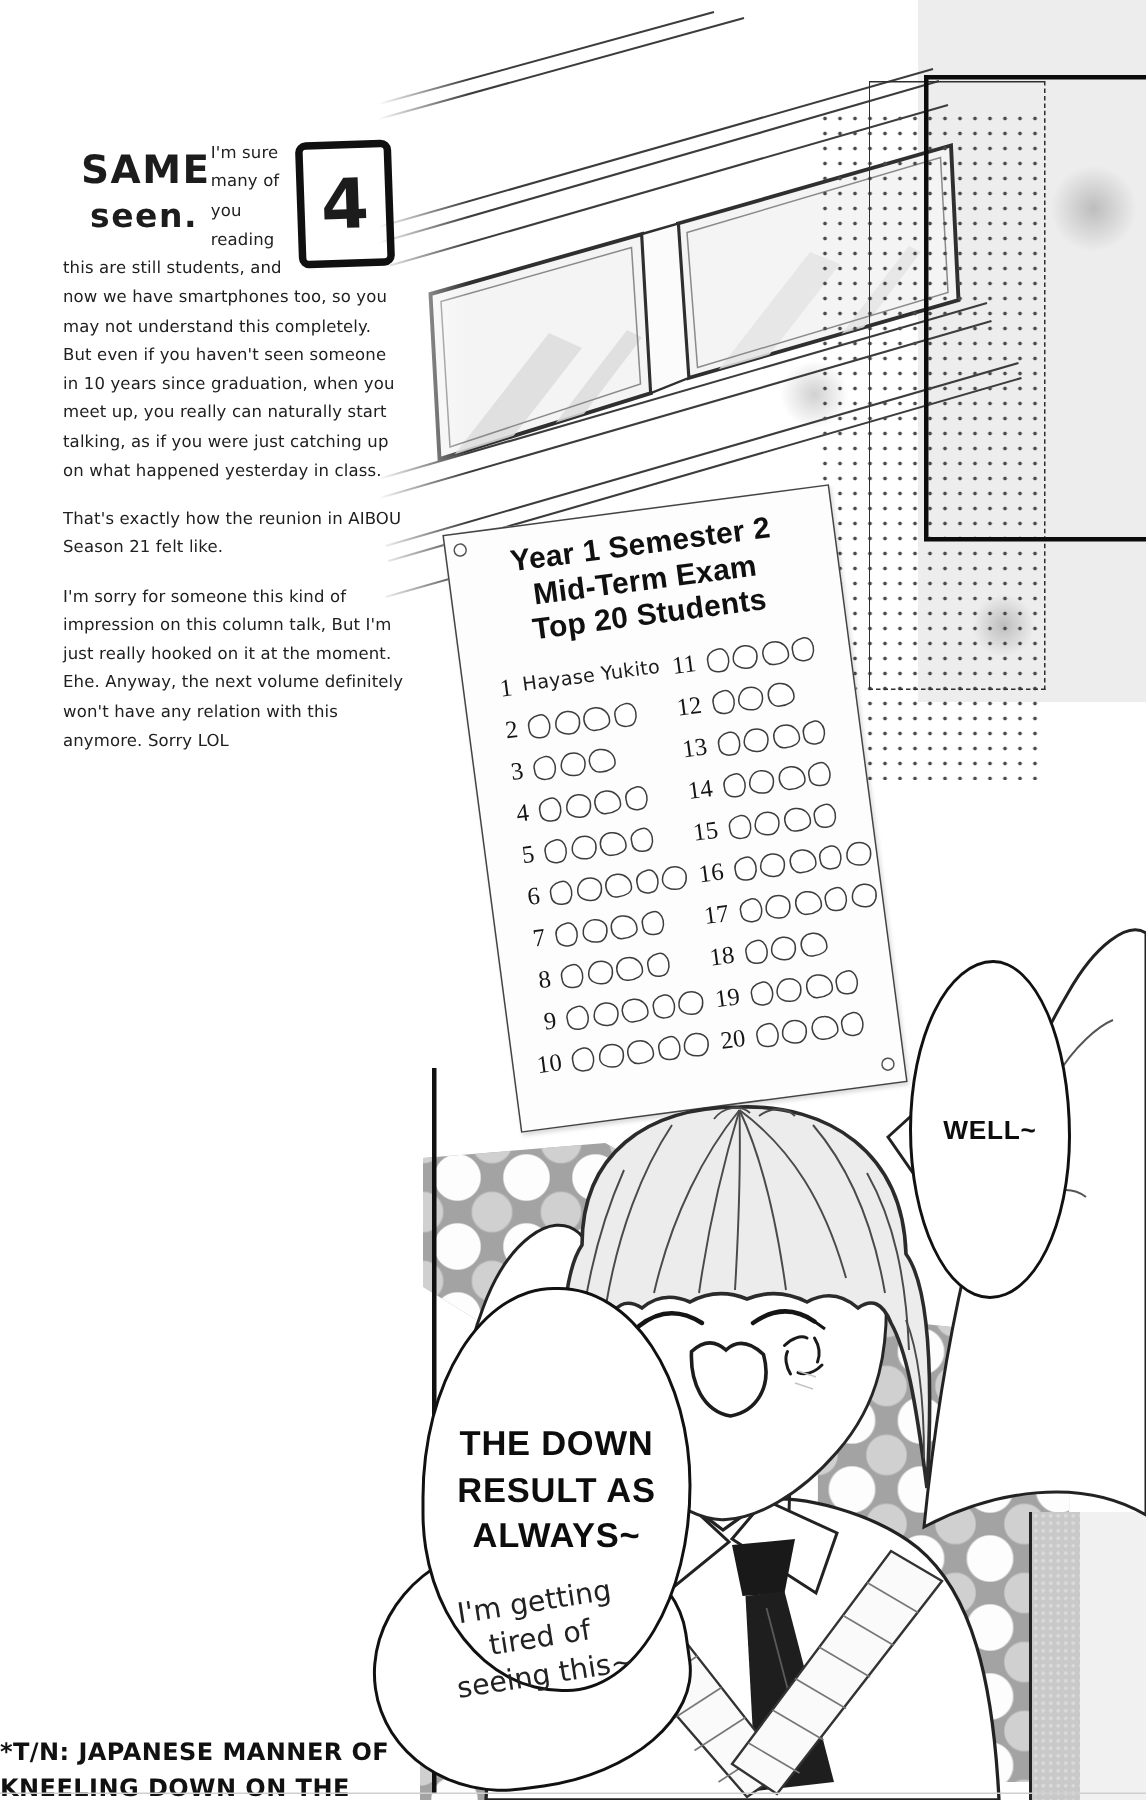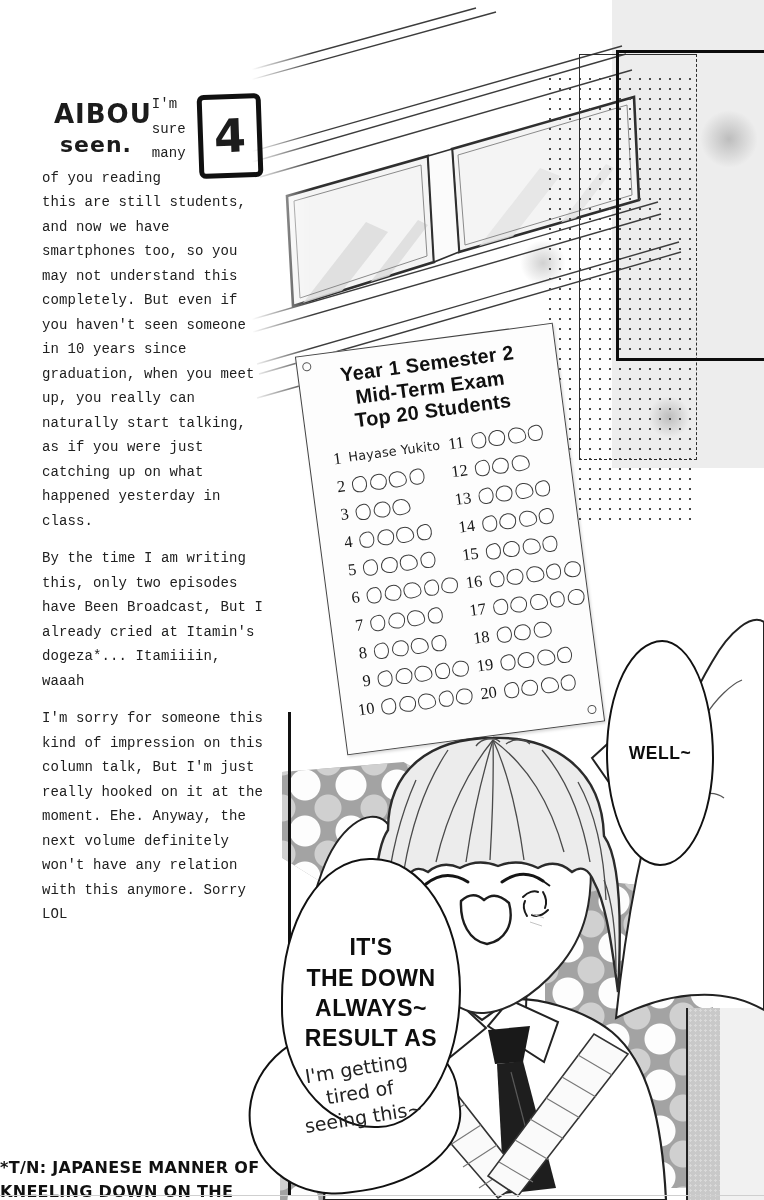--- a/index.html
+++ b/index.html
@@ -4,21 +4,21 @@
 <style>
   html,body{margin:0;padding:0;width:764px;height:1200px;overflow:hidden;background:#fff;}
   .page{position:relative;width:764px;height:1200px;font-family:"DejaVu Sans",sans-serif;color:#1c1c1c;}
 
   
   .column{position:absolute;left:42px;top:92px;width:228px;z-index:20;}
   .col-title{float:left;font-weight:bold;font-size:26px;line-height:1.25;letter-spacing:1px;padding:6px 0 0 12px;}
   .col-title .t2{display:block;font-size:22px;padding-left:6px;}
   .chapter-box{float:right;width:54px;height:74px;border:5px solid #101010;border-radius:7px;display:flex;align-items:center;justify-content:center;font-size:46px;font-weight:bold;transform:rotate(-2deg);margin:2px 8px 8px 10px;}
   .paragraphs{clear:none;}
-  .paragraphs p{font-size:14px;line-height:1.75;letter-spacing:0.1px;margin:0 0 13px 0;color:#202020;font-family:Liberation Mono, monospace;}
+  .paragraphs p{font-size:11px;line-height:1.75;letter-spacing:0.1px;margin:0 0 13px 0;color:#202020;}
   .doodle{display:inline-block;width:22px;height:15px;border:1.6px solid #333;border-radius:55% 45% 60% 40%/60% 50% 50% 45%;position:relative;vertical-align:-3px;margin:0 3px;}
   .doodle::before{content:"";position:absolute;left:5px;top:5px;width:2.5px;height:2.5px;border-radius:50%;background:#333;box-shadow:9px 0 0 #333,4px 3px 0 #333,5px -3px 0 #333;}
 
   
   .abs{position:absolute;}
   .bg-right{left:612px;top:0;width:152px;height:468px;background:#ededed;z-index:1;}
   .smudge{border-radius:50%;z-index:2;background:radial-gradient(circle,#bdbdbd 0%,rgba(189,189,189,0) 70%);}
   .sm1{left:700px;top:110px;width:58px;height:58px;}
   .sm2{left:648px;top:396px;width:42px;height:42px;}
   .sm3{left:520px;top:240px;width:46px;height:46px;opacity:.7;}
@@ -395,43 +395,42 @@
     </g>
     <path d="M146,318 L158,314 M148,326 L160,322 M252,314 L264,318 M250,322 L262,326" stroke="#c4c4c4" stroke-width="1"></path>
   </svg>
 
   <div class="bubble bubble-lobe"></div>
   <div class="bubble bubble-well">
     <span>WELL~</span>
   </div>
   <div class="bubble bubble-main">
     <div>
-        <div class="main-line">IT'S</div>
         <div class="main-line">THE DOWN</div>
+        <div class="main-line">RESULT AS</div>
         <div class="main-line">ALWAYS~</div>
-        <div class="main-line">RESULT AS</div>
       </div>
   </div>
   <div class="aside-text">
       <div>I'm getting</div>
       <div>tired of</div>
       <div>seeing this~</div>
     </div>
 
   <aside class="column">
     <div class="chapter-box">
       <span>4</span>
     </div>
     <div class="col-title">
-      <span>AIBOU</span>
+      <span>SAME</span>
       <span class="t2">seen.</span>
     </div>
     <div class="paragraphs">
         <p>I'm sure many of you reading this are still students, and now we have smartphones too, so you may not understand this completely. But even if you haven't seen someone in 10 years since graduation, when you meet up, you really can naturally start talking, as if you were just catching up on what happened yesterday in class.</p>
-        <p>By the time I am writing this, only two episodes have Been Broadcast, But I already cried at Itamin's dogeza*... Itamiiiin, waaah</p>
+        <p>That's exactly how the reunion in AIBOU Season 21 felt like.</p>
         <p>I'm sorry for someone this kind of impression on this column talk, But I'm just really hooked on it at the moment. Ehe. Anyway, the next volume definitely won't have any relation with this anymore. Sorry LOL</p>
       </div>
   </aside>
 
   <footer class="footnote">*T/N: JAPANESE MANNER OF KNEELING DOWN ON THE GROUND</footer>
 
   <div class="abs bottom-hairline"></div>
 </div>
 
 </body></html>

